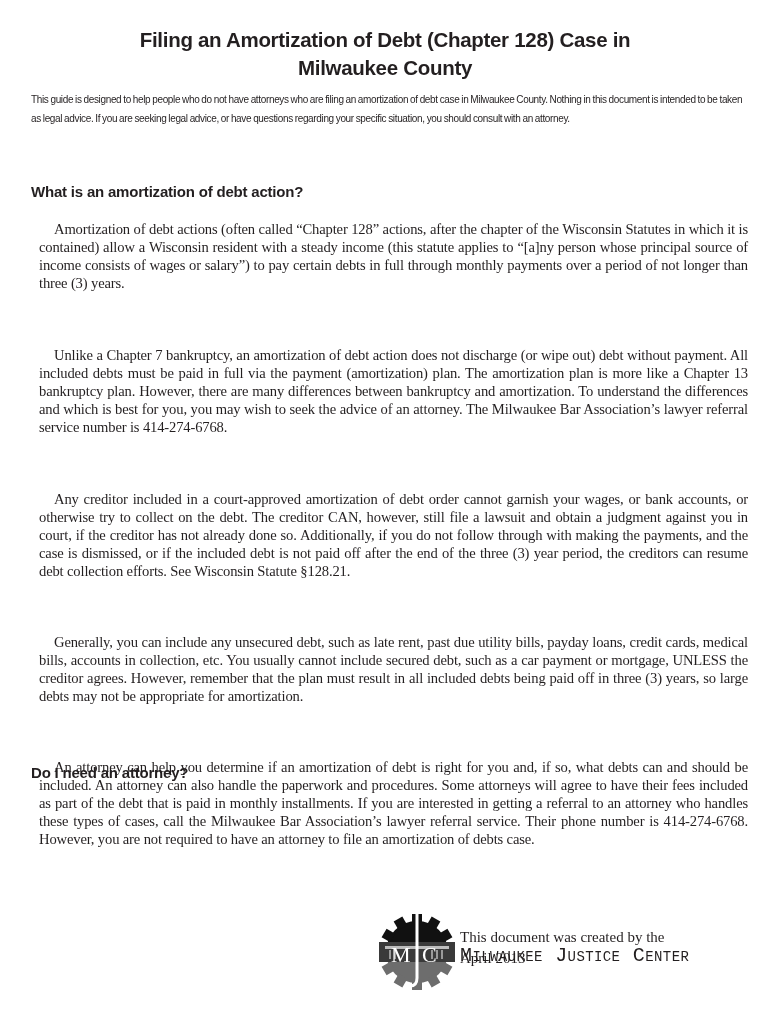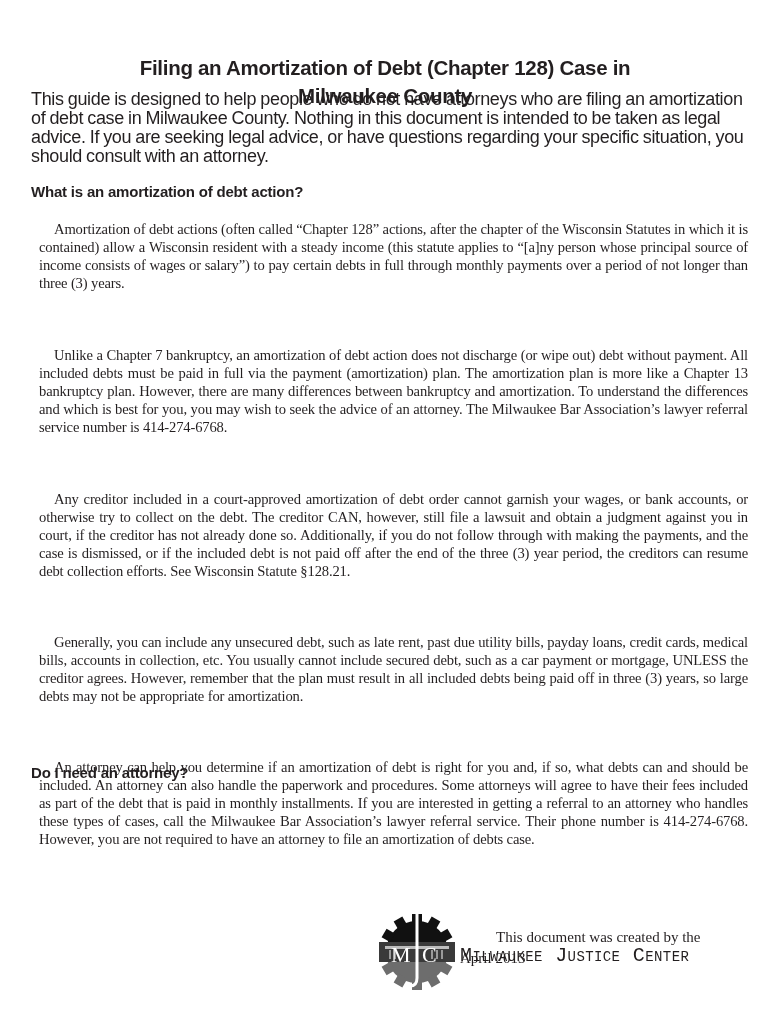--- a/index.html
+++ b/index.html
@@ -3,41 +3,40 @@
 <meta charset="utf-8">
 <style>
   html, body { margin: 0; padding: 0; background: #ffffff; }
   body { width: 770px; height: 1024px; position: relative; overflow: hidden; color: #231f20; }
   .page { position: absolute; left: 0; top: 0; width: 770px; height: 1024px; }
   .title {
     position: absolute; left: 40px; width: 690px; top: 26px;
     font-family: "Liberation Sans", sans-serif; font-weight: bold;
     font-size: 20.5px; line-height: 28px; text-align: center; color: #231f20;
     letter-spacing: -0.3px;
-    margin-top: 28px;
   }
   .intro {
     position: absolute; left: 31px; width: 716px; top: 90px;
-    font-family: "Liberation Sans", sans-serif; font-size: 18px; line-height: 19px;
+    font-family: "Liberation Sans", sans-serif; font-size: 10px; line-height: 19px;
     color: #231f20; letter-spacing: -0.35px; word-spacing: -0.5px;
   }
   .q {
     position: absolute; left: 31px; width: 710px;
     font-family: "Liberation Sans", sans-serif; font-weight: bold;
     font-size: 15px; line-height: 16px; color: #231f20; letter-spacing: -0.2px;
   }
   .a {
     position: absolute; left: 39px; width: 709px;
     font-family: "Liberation Serif", serif; font-size: 14.6px; line-height: 18.1px;
     color: #231f20; text-align: justify; text-indent: 15px;
     letter-spacing: -0.15px;
   }
   .footer { position: absolute; left: 377px; top: 912px; width: 380px; height: 90px; }
   .logo { position: absolute; left: 0; top: 0; width: 80px; height: 80px; }
-  .credit-line { position: absolute; left: 83px; top: 17px; font-family: "Liberation Serif", serif; font-size: 15px; color: #231f20; white-space: nowrap; margin-left: 36px; }
+  .credit-line { position: absolute; left: 83px; top: 17px; font-family: "Liberation Serif", serif; font-size: 15px; color: #231f20; white-space: nowrap; }
   .org-name { position: absolute; left: 83px; top: 32px; font-family: Liberation Mono, monospace; font-size: 20px; color: #231f20; white-space: nowrap; font-variant: small-caps; letter-spacing: 0.4px; }
   .date-line { position: absolute; left: 83px; top: 38px; font-family: "Liberation Serif", serif; font-size: 15px; color: #231f20; white-space: nowrap; }
 </style>
 </head>
 <body>
 
 <div class="page">
   <div class="title">
     <div>Filing an Amortization of Debt (Chapter 128) Case in</div>
     <div>Milwaukee County</div>

